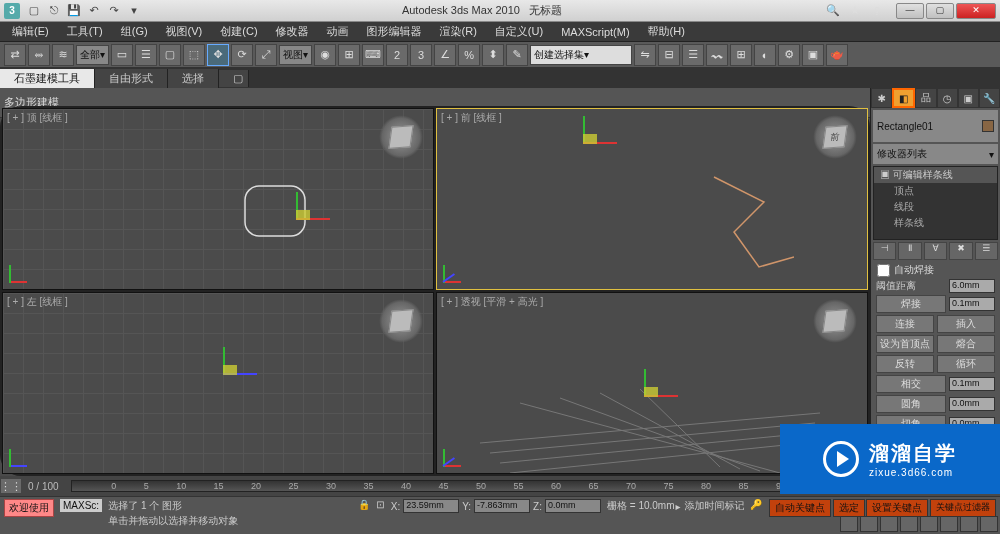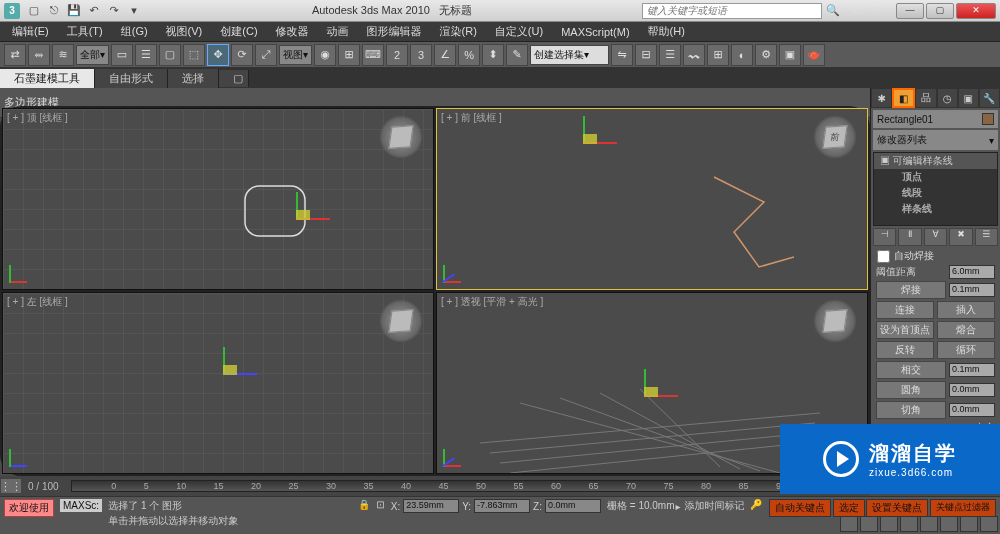--- a/index.html
+++ b/index.html
@@ -50,26 +50,26 @@
 .move-gizmo { position:absolute; top:40%; left:40%; width:60px; height:60px; }
 .move-gizmo .gx { position:absolute; top:26px; left:26px; width:34px; height:2px; background:#d33; }
 .move-gizmo .gy { position:absolute; top:0; left:26px; width:2px; height:28px; background:#3b3; }
 .move-gizmo .sq { position:absolute; top:18px; left:26px; width:14px; height:10px; background:#cc3; opacity:.8;}
 
 
 .cmdpanel { position: absolute; top: 88px; right: 0; width: 130px; bottom: 58px; background: #555; border-left: 1px solid #222; display:flex; flex-direction:column; }
 .cmd-tabs { height: 20px; display:flex; background:#444; }
 .cmd-tabs .ct { flex:1; border:1px solid #333; display:flex; align-items:center; justify-content:center; font-size:10px; color:#ccc; }
 .cmd-tabs .ct.active { background:#f0a030; border:2px solid #f60; color:#222; }
-.cmd-name { height:18px; background:#888; margin:2px; color:#111; font-size:10px; padding:2px 4px; display:flex; justify-content:space-between; align-items:center; }
+.cmd-name { height:32px; background:#888; margin:2px; color:#111; font-size:10px; padding:2px 4px; display:flex; justify-content:space-between; align-items:center; }
 .cmd-modlist-label { height:20px; background:#888; margin:0 2px; font-size:10px; color:#111; padding:1px 4px; display:flex; justify-content:space-between; align-items:center;}
 .cmd-stack { margin:2px; background:#333; border:1px solid #222; height:74px; overflow:hidden; }
 .cmd-stack .row { padding:1px 6px; font-size:10px; color:#ccc; }
 .cmd-stack .row.sel { background:#555; }
-.cmd-stack .row.sub { padding-left: 28px; color:#aaa;font-weight:bold; }
+.cmd-stack .row.sub { padding-left: 20px; color:#aaa; }
 .cmd-stack-btns { height:18px; margin:0 2px; display:flex; gap:2px; }
 .cmd-stack-btns .sb { flex:1; background:#666; border:1px solid #444; font-size:9px; color:#ddd; text-align:center; }
 .cmd-rollout { margin:2px; background:#555; }
 .cmd-rollout .hdr { font-size:10px; color:#ddd; padding:1px 4px; display:flex; align-items:center; gap:4px; }
 .cmd-rollout .row2 { display:flex; align-items:center; justify-content:space-between; padding:1px 3px; font-size:10px; gap:3px; }
 .pbtn { background:#777; border:1px solid #444; color:#ddd; font-size:10px; padding:1px 0; text-align:center; }
 .spinner { width:46px; height:14px; background:#aaa; border:1px solid #333; font-size:9px; color:#111; padding:0 2px; text-align:left; }
 
 
 .trackbar { position:absolute; left:0; right:130px; bottom:38px; height:20px; background:#444; display:flex; align-items:center; font-size:10px; color:#bbb; }
@@ -103,21 +103,20 @@
     <span>▢</span>
     <span>⎋</span>
     <span>💾</span>
     <span>↶</span>
     <span>↷</span>
     <span>▾</span>
   </div>
   <div class="title-text">
     <span>Autodesk 3ds Max  2010</span>&nbsp;&nbsp;&nbsp;<span>无标题</span>
   </div>
-  <input class="help-box" placeholder="键入关键字或短语" style="">
   <span class="tbtn" style="background:none;border:none">🔍</span>
   <span class="tbtn" style="background:none;border:none">★</span>
   <span class="tbtn" style="background:none;border:none">?</span>
   <div class="win-buttons">
     <div class="win-btn">—</div>
     <div class="win-btn">▢</div>
     <div class="win-btn close">✕</div>
   </div>
 </div>
 
@@ -151,21 +150,21 @@
   <div class="tsel"><span>视图</span> ▾</div>
   <div class="tbtn">◉</div>
   <div class="tbtn">⊞</div>
   <div class="tbtn">⌨</div>
   <div class="tbtn">2</div>
   <div class="tbtn">3</div>
   <div class="tbtn">∠</div>
   <div class="tbtn">%</div>
   <div class="tbtn">⬍</div>
   <div class="tbtn">✎</div>
-  <div class="tsel light" style="width:79px"><span>创建选择集</span> ▾</div>
+  <div class="tsel light" style="width:102px"><span>创建选择集</span> ▾</div>
   <div class="tbtn">⇋</div>
   <div class="tbtn">⊟</div>
   <div class="tbtn">☰</div>
   <div class="tbtn">〰</div>
   <div class="tbtn">⊞</div>
   <div class="tbtn">◐</div>
   <div class="tbtn">⚙</div>
   <div class="tbtn">▣</div>
   <div class="tbtn">🫖</div>
 </div>

